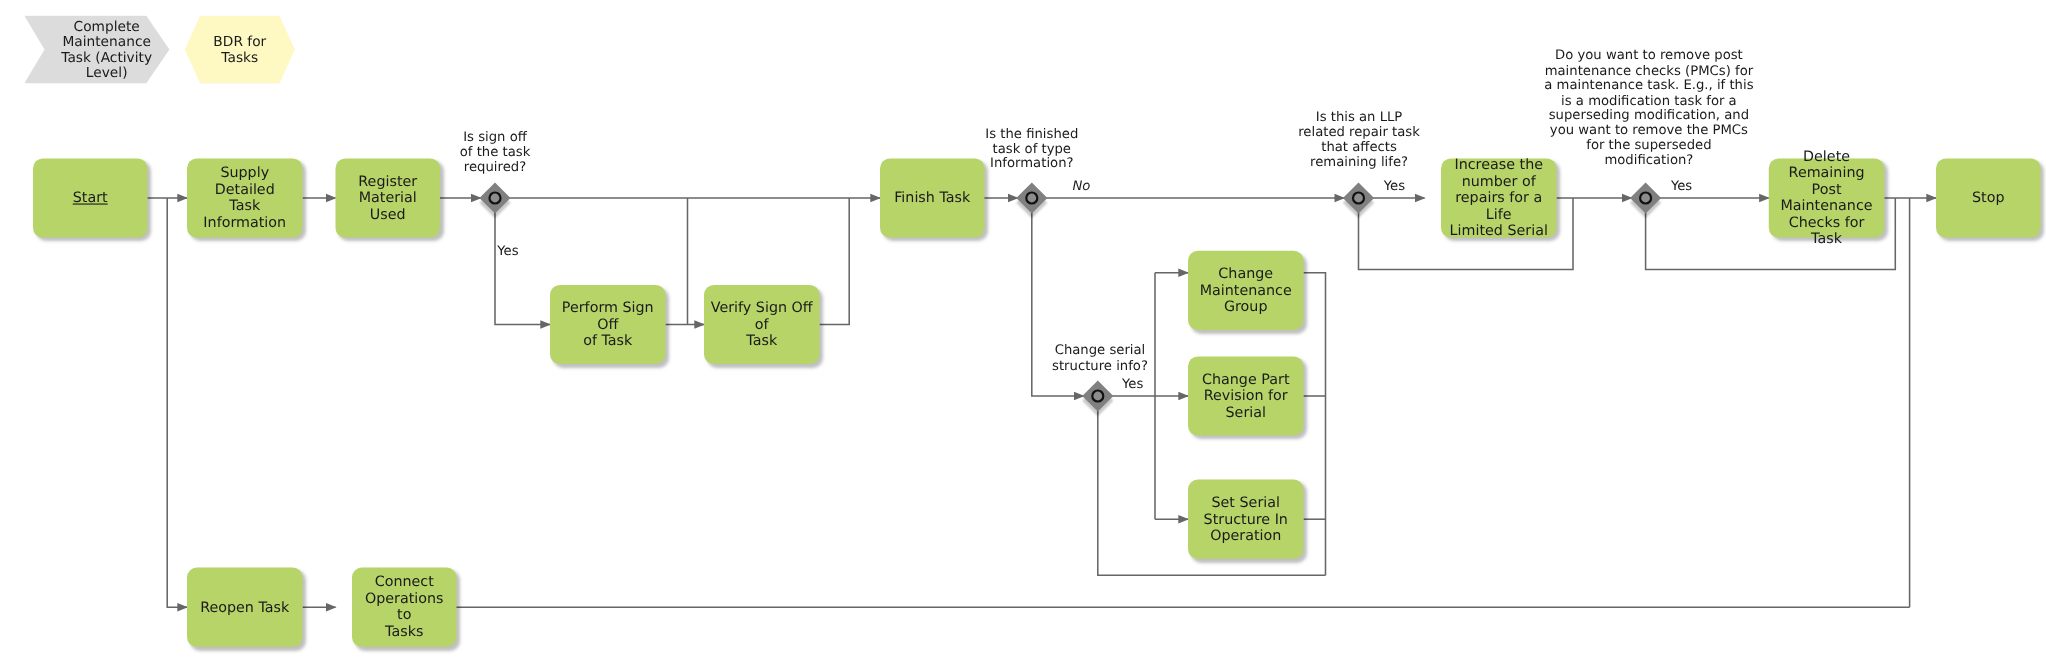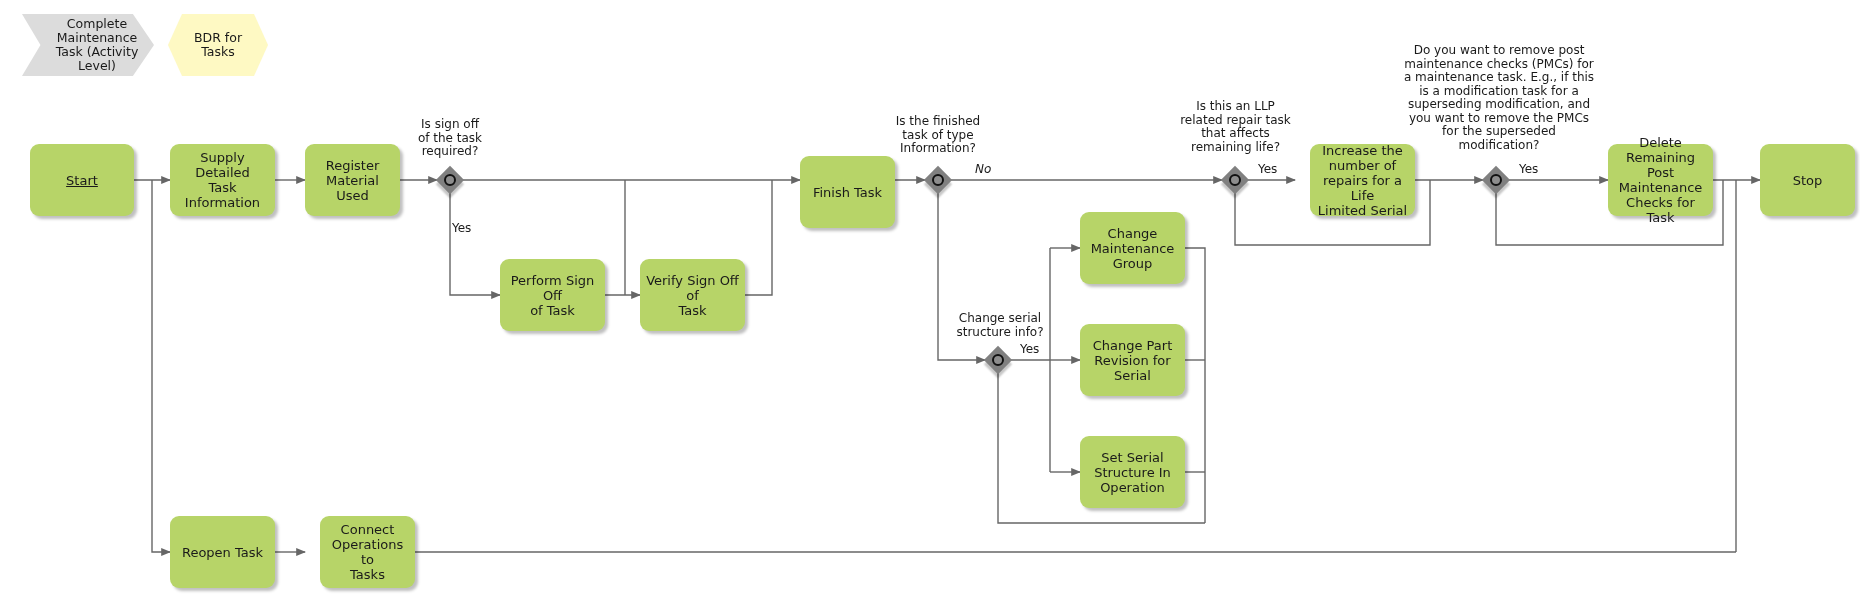--- a/index.html
+++ b/index.html
@@ -203,23 +203,23 @@
   <div class="task" style="left:305px; top:144px; width:95px;  height:72px;">Register
 Material
 Used</div>
 
   <div class="task" style="left:500px; top:259px; width:105px; height:72px;">Perform Sign Off
 of Task</div>
 
   <div class="task" style="left:640px; top:259px; width:105px; height:72px;">Verify Sign Off of
 Task</div>
 
-  <div class="task" style="left:800px; top:156px; width:95px;  height:72px;">Finish Task</div>
-
-  <div class="task" style="left:1080px; top:212px; width:105px; height:72px;">Change
+  <div class="task" style="left:800px; top:144px; width:95px;  height:72px;">Finish Task</div>
+
+  <div class="task" style="left:1080px; top:228px; width:105px; height:72px;">Change
 Maintenance
 Group</div>
 
   <div class="task" style="left:1080px; top:324px; width:105px; height:72px;">Change Part
 Revision for
 Serial</div>
 
   <div class="task" style="left:1080px; top:436px; width:105px; height:72px;">Set Serial
 Structure In
 Operation</div>

